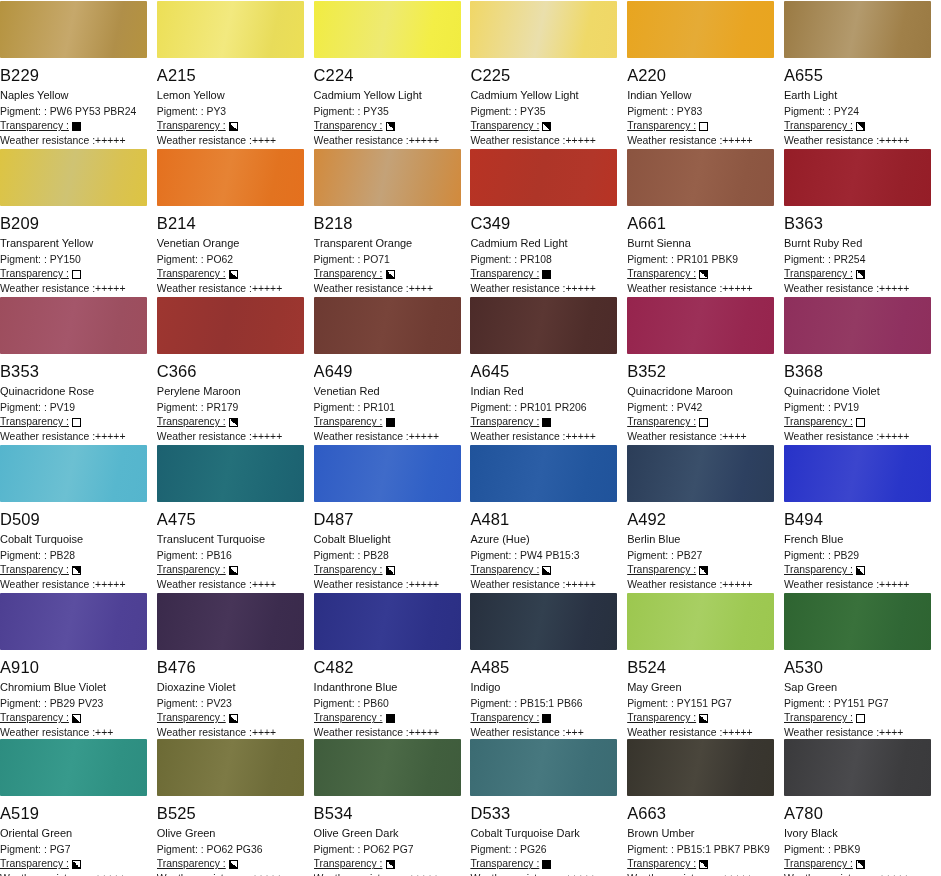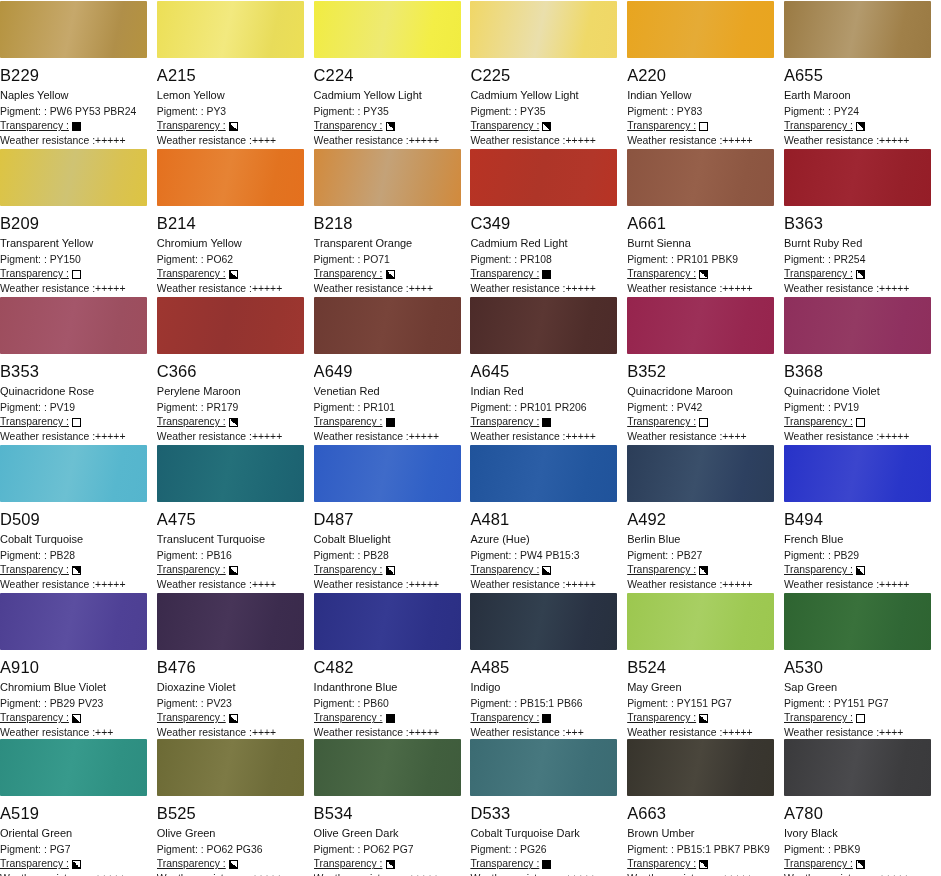--- a/index.html
+++ b/index.html
@@ -156,21 +156,21 @@
         <span>Transparency :</span>
         <span class="glyph empty"></span>
       </div>
       <div class="meta"><span>Weather resistance :</span><span>+++++</span></div>
     </div>
     <div class="cell">
       <div class="swatch">
         <div class="swatch-texture" style="background: linear-gradient(102deg, rgb(154, 122, 67) 0%, rgb(179, 154, 109) 48%, rgb(160, 128, 73) 78%, rgb(154, 122, 67) 100%);"></div>
       </div>
       <div class="code">A655</div>
-      <div class="pname">Earth Maroon</div>
+      <div class="pname">Earth Light</div>
       <div class="meta"><span class="lbl">Pigment: :</span> <span>PY24</span></div>
       <div class="meta tr-row">
         <span>Transparency :</span>
         <span class="glyph half2"></span>
       </div>
       <div class="meta"><span>Weather resistance :</span><span>+++++</span></div>
     </div>
     <div class="cell">
       <div class="swatch">
         <div class="swatch-texture" style="background: linear-gradient(102deg, rgb(221, 196, 66) 0%, rgb(207, 195, 115) 48%, rgb(217, 194, 82) 78%, rgb(221, 196, 66) 100%);"></div>
@@ -182,21 +182,21 @@
         <span>Transparency :</span>
         <span class="glyph empty"></span>
       </div>
       <div class="meta"><span>Weather resistance :</span><span>+++++</span></div>
     </div>
     <div class="cell">
       <div class="swatch">
         <div class="swatch-texture" style="background: linear-gradient(102deg, rgb(228, 112, 30) 0%, rgb(230, 131, 52) 48%, rgb(226, 115, 32) 78%, rgb(228, 112, 30) 100%);"></div>
       </div>
       <div class="code">B214</div>
-      <div class="pname">Chromium Yellow</div>
+      <div class="pname">Venetian Orange</div>
       <div class="meta"><span class="lbl">Pigment: :</span> <span>PO62</span></div>
       <div class="meta tr-row">
         <span>Transparency :</span>
         <span class="glyph half"></span>
       </div>
       <div class="meta"><span>Weather resistance :</span><span>+++++</span></div>
     </div>
     <div class="cell">
       <div class="swatch">
         <div class="swatch-texture" style="background: linear-gradient(102deg, rgb(210, 138, 60) 0%, rgb(196, 162, 120) 48%, rgb(200, 147, 85) 78%, rgb(210, 138, 60) 100%);"></div>

